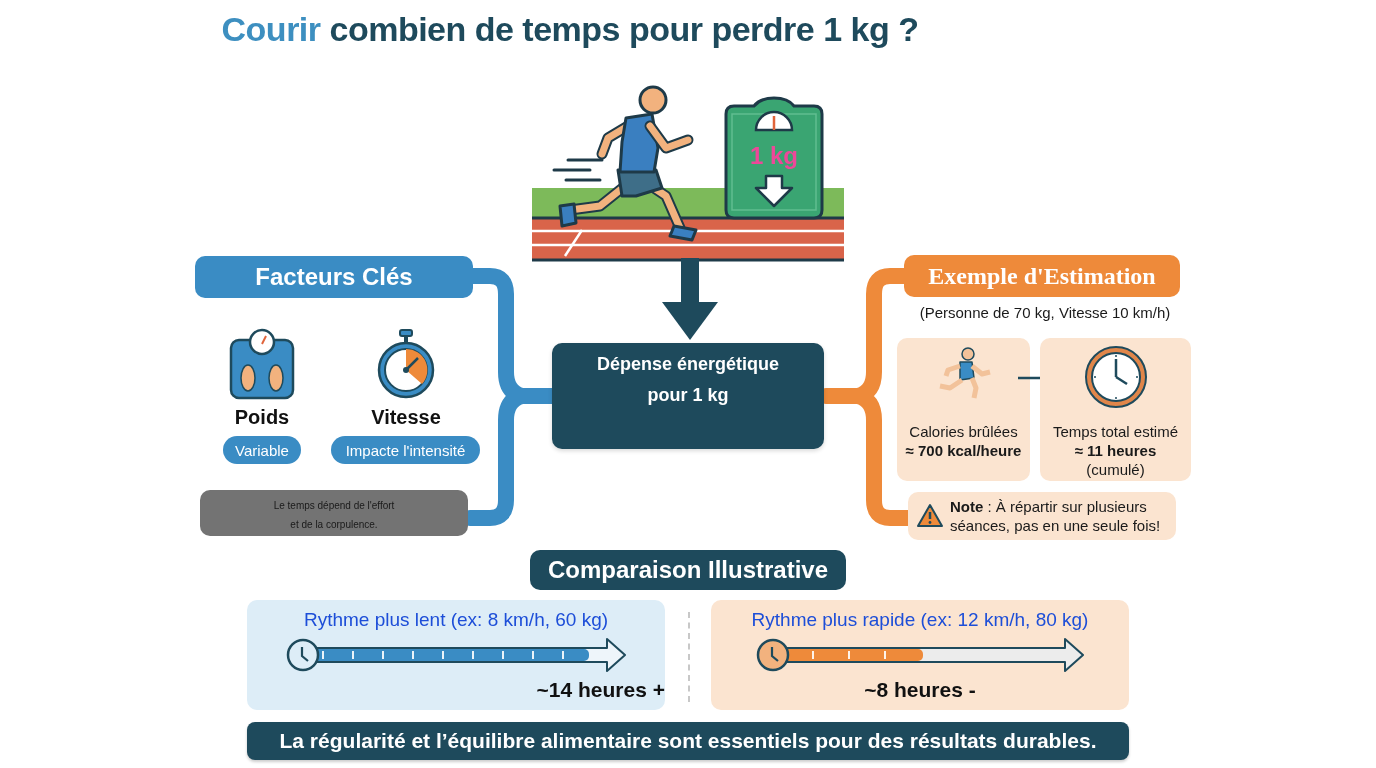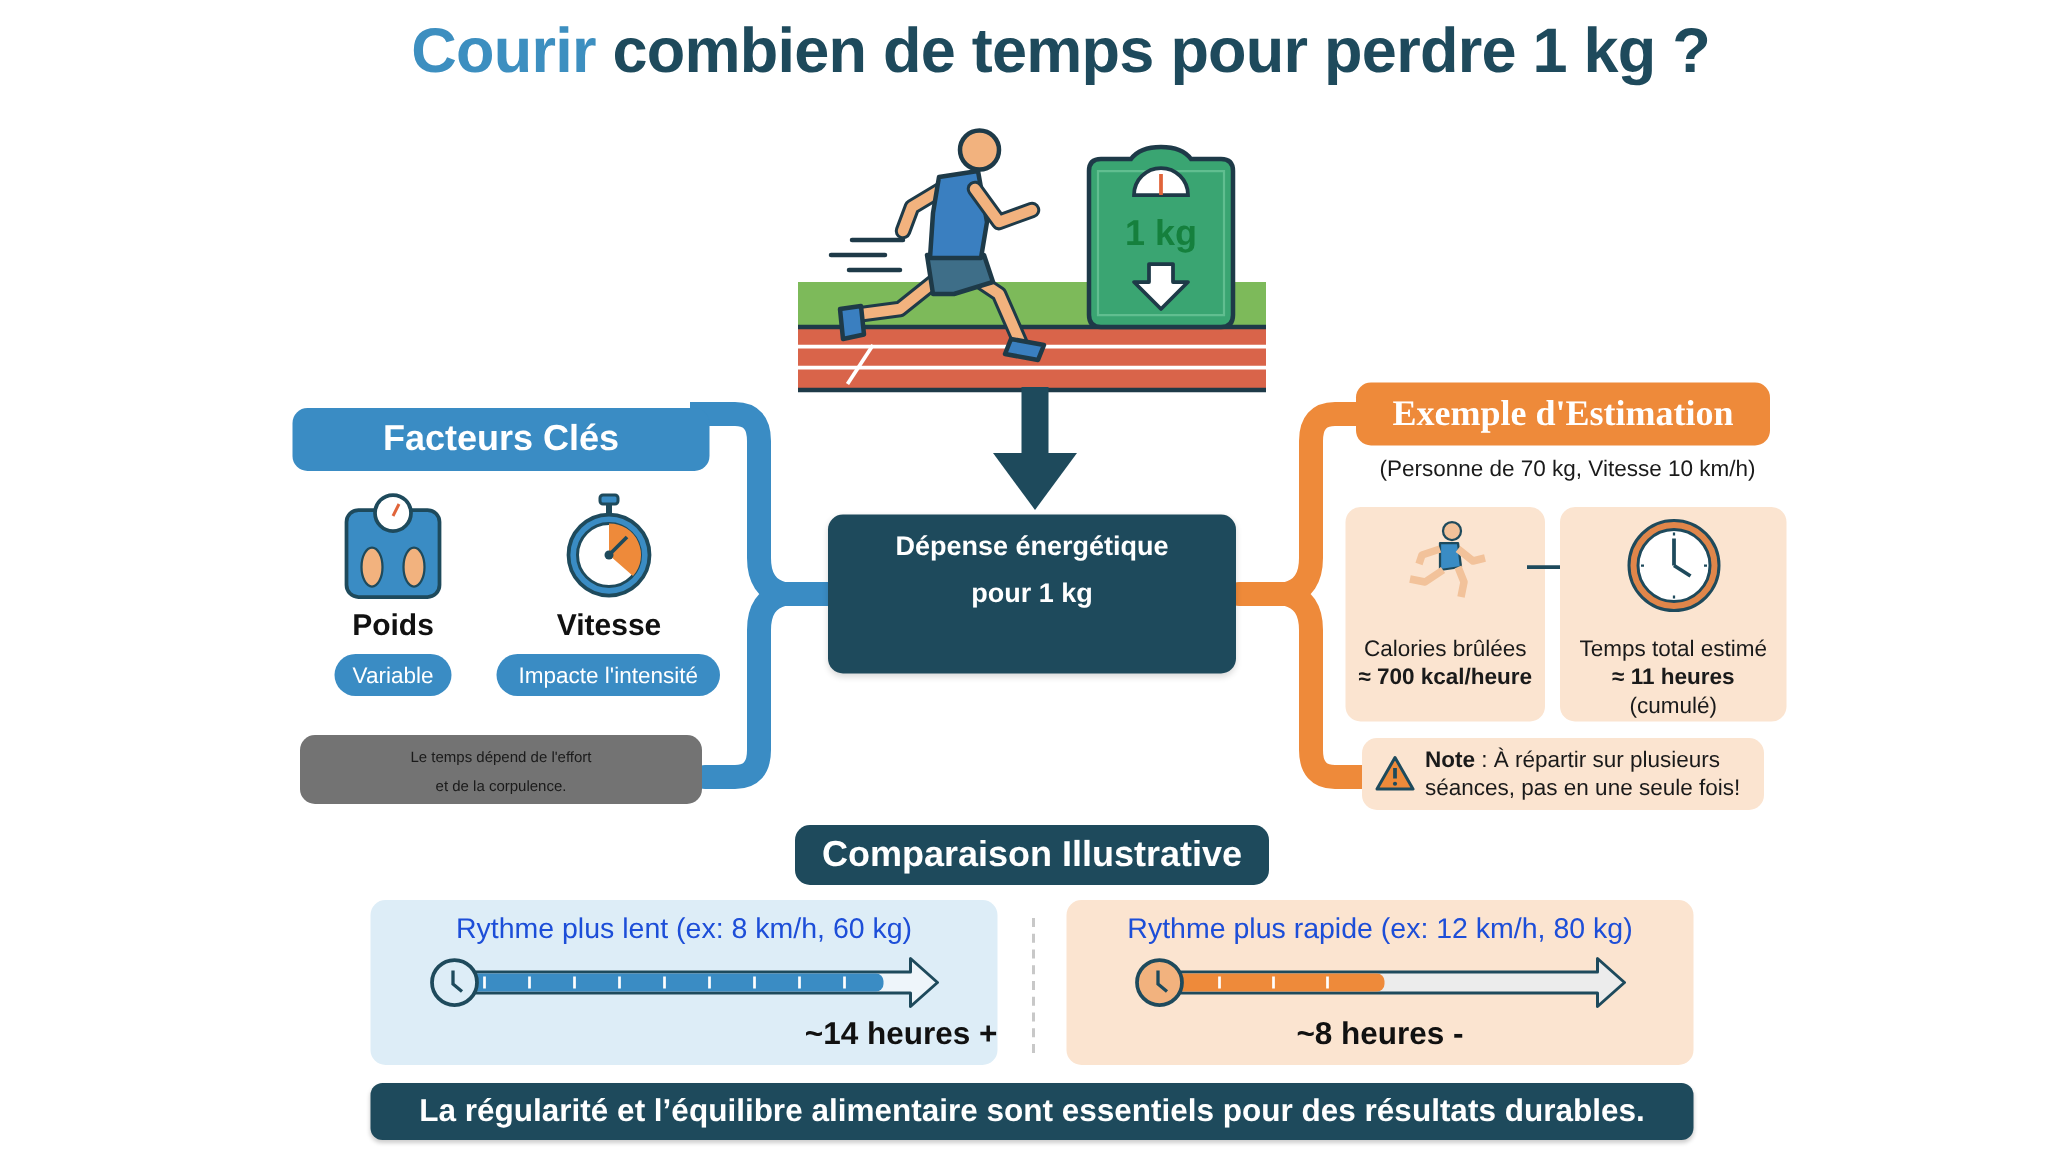--- a/index.html
+++ b/index.html
@@ -1,21 +1,21 @@
 <!DOCTYPE html>
 <html><head>
 <meta charset="utf-8">
 <style>
   * { box-sizing: border-box; margin: 0; padding: 0; }
   html, body { width: 1376px; height: 768px; background: #ffffff; overflow: hidden; }
   body { position: relative; font-family: "Liberation Sans", "DejaVu Sans", sans-serif; color: #1a1a1a; }
   .abs { position: absolute; }
 
   
-  .title { left: 0; top: 10px; width: 1140px; text-align: right; font-size: 42px; font-weight: bold; color: #1e4a5c; letter-spacing: -0.5px; }
+  .title { left: 0; top: 10px; width: 1140px; text-align: center; font-size: 34px; font-weight: bold; color: #1e4a5c; letter-spacing: -0.5px; }
   .title .accent { color: #3d8fc0; }
 
   
   .hero { left: 530px; top: 78px; width: 320px; height: 190px; }
 
   
   .down-arrow { left: 660px; top: 258px; width: 60px; height: 84px; }
 
   
   .center-box { left: 552px; top: 343px; width: 272px; height: 106px; background: #1e4a5c; border-radius: 10px; color: #fff; text-align: center; font-weight: bold; font-size: 18px; line-height: 31px; padding-top: 6px; box-shadow: 0 2px 4px rgba(0,0,0,0.15); }
@@ -96,41 +96,41 @@
 
     <g>
       <path d="M196 36 Q196 28 204 28 L224 28 Q230 20 244 20 Q258 20 264 28 L284 28 Q292 28 292 36 L292 132 Q292 140 284 140 L204 140 Q196 140 196 132 Z" fill="#3aa572" stroke="#1e3a48" stroke-width="3"></path>
       <path d="M202 36 L286 36 L286 132 L202 132 Z" fill="none" stroke="#7ccfa5" stroke-width="1.5" opacity="0.6"></path>
       <path d="M226 52 A18 18 0 0 1 262 52 Z" fill="#fff" stroke="#1e3a48" stroke-width="2.5"></path>
       <line x1="244" y1="52" x2="244" y2="38" stroke="#e0643a" stroke-width="2.5"></line>
       <text x="244" y="90" text-anchor="middle" font-family="Liberation Sans, sans-serif" font-weight="bold" font-size="24" fill="#ffffff"></text>
       <path d="M236 98 L252 98 L252 110 L262 110 L244 128 L226 110 L236 110 Z" fill="#fff" stroke="#1e3a48" stroke-width="2.5" stroke-linejoin="round"></path>
     </g>
   </svg>
-  <div class="abs" style="left:214px;top:64px;width:60px;text-align:center;color:#15803d;font-weight:bold;font-size:24px;">1 kg</div>
+  <div class="abs" style="left:214px;top:64px;width:60px;text-align:center;color:#ec4899;font-weight:bold;font-size:24px;">1 kg</div>
 </div>
 
 <svg class="abs down-arrow" viewBox="0 0 60 84">
   <rect x="21" y="0" width="18" height="48" fill="#1e4a5c"></rect>
   <polygon points="2,44 58,44 30,82" fill="#1e4a5c"></polygon>
 </svg>
 
 <svg class="abs bracket" style="left:460px;top:262px;" width="100" height="270" viewBox="0 0 100 270">
   <path d="M0 14 L30 14 Q46 14 46 32 L46 110 Q46 130 62 134 L94 134 M62 134 Q46 138 46 158 L46 238 Q46 256 30 256 L10 256" fill="none" stroke="#3a8cc4" stroke-width="16" stroke-linecap="round" stroke-linejoin="round"></path>
 </svg>
 <svg class="abs bracket" style="left:820px;top:262px;" width="100" height="270" viewBox="0 0 100 270">
   <path d="M100 14 L70 14 Q54 14 54 32 L54 110 Q54 130 38 134 L6 134 M38 134 Q54 138 54 158 L54 238 Q54 256 70 256 L96 256" fill="none" stroke="#ee8a3a" stroke-width="16" stroke-linecap="round" stroke-linejoin="round"></path>
 </svg>
 
 <div class="abs center-box">
   <div>Dépense énergétique</div>
   <div>pour 1 kg</div>
 </div>
 
-<div class="abs pill-header pill-blue" style="left:195px;top:272px;width:278px;">Facteurs Clés</div>
+<div class="abs pill-header pill-blue" style="left:195px;top:256px;width:278px;">Facteurs Clés</div>
 
 <svg class="abs" style="left:228px;top:328px;" width="68" height="72" viewBox="0 0 68 72">
   <rect x="3" y="12" width="62" height="58" rx="8" fill="#3a8cc4" stroke="#1e4a5c" stroke-width="2.5"></rect>
   <circle cx="34" cy="14" r="12" fill="#fff" stroke="#1e4a5c" stroke-width="2.5"></circle>
   <line x1="34" y1="16" x2="38" y2="8" stroke="#e0643a" stroke-width="2"></line>
   <ellipse cx="20" cy="50" rx="7" ry="13" fill="#f2b27e" stroke="#1e4a5c" stroke-width="1.5"></ellipse>
   <ellipse cx="48" cy="50" rx="7" ry="13" fill="#f2b27e" stroke="#1e4a5c" stroke-width="1.5"></ellipse>
 </svg>
 <svg class="abs" style="left:374px;top:328px;" width="64" height="72" viewBox="0 0 64 72">
   <rect x="26" y="2" width="12" height="6" rx="2" fill="#3a8cc4" stroke="#1e4a5c" stroke-width="2"></rect>

